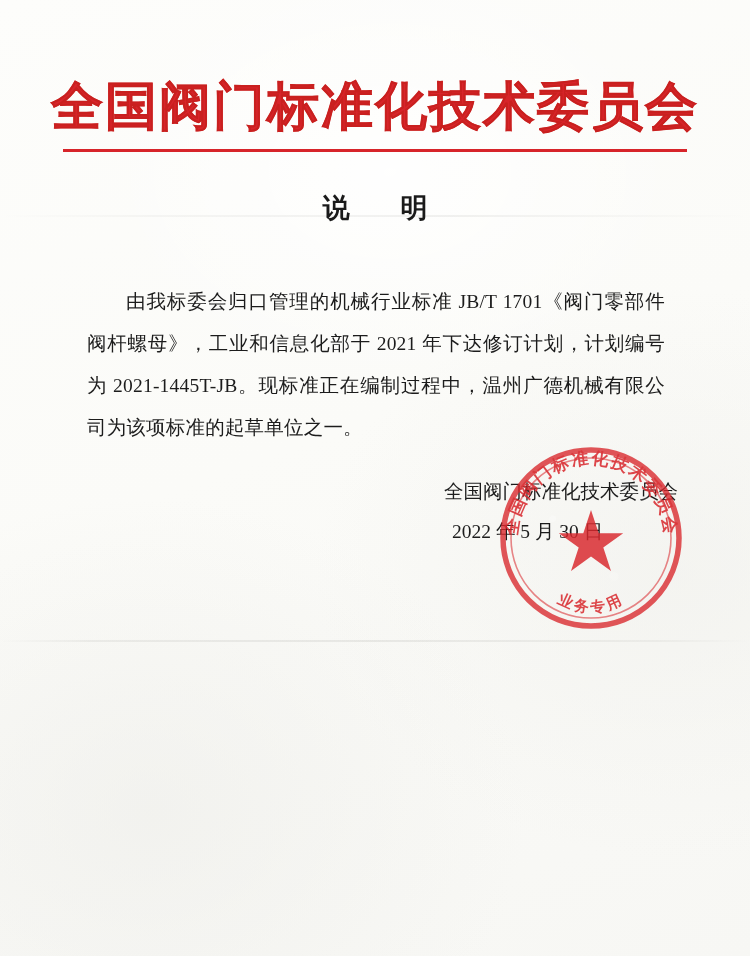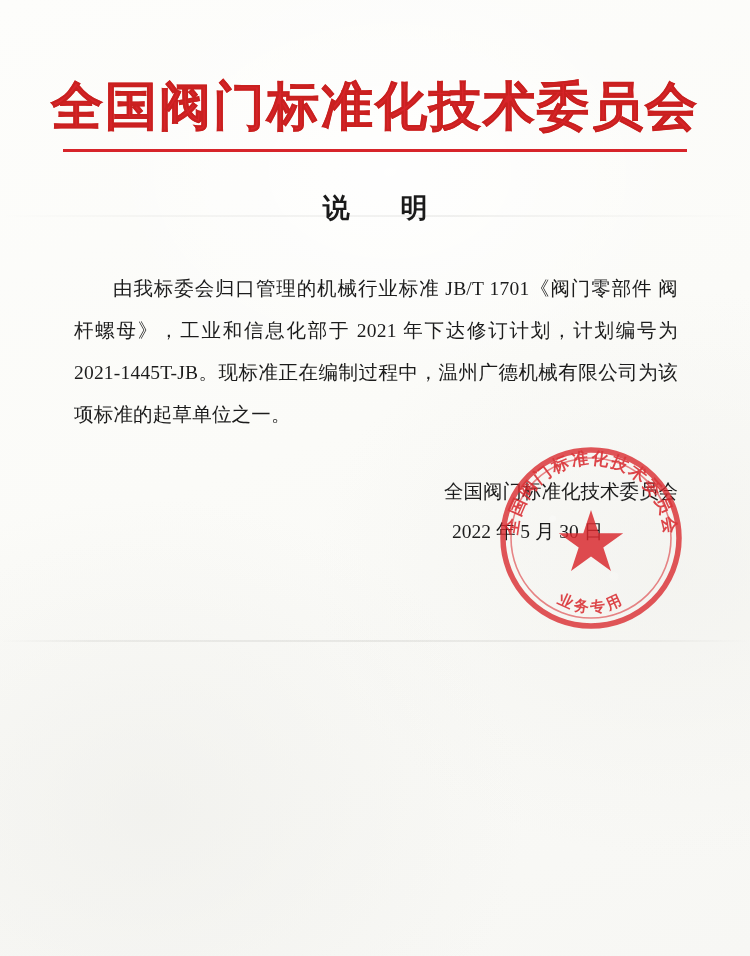--- a/index.html
+++ b/index.html
@@ -94,21 +94,21 @@
     top: 268px;
     left: 74px;
     width: 604px;
     font-size: 19.5px;
     line-height: 42px;
     color: #1c1c1c;
     text-align: justify;
     letter-spacing: 0.2px;
   }
   .body-text p {
-    margin: 0;
+    margin: 13px;
   }
   .indent {
     text-indent: 2em;
   }
 
   
   .sign-block {
     position: absolute;
     top: 472px;
     right: 72px;

